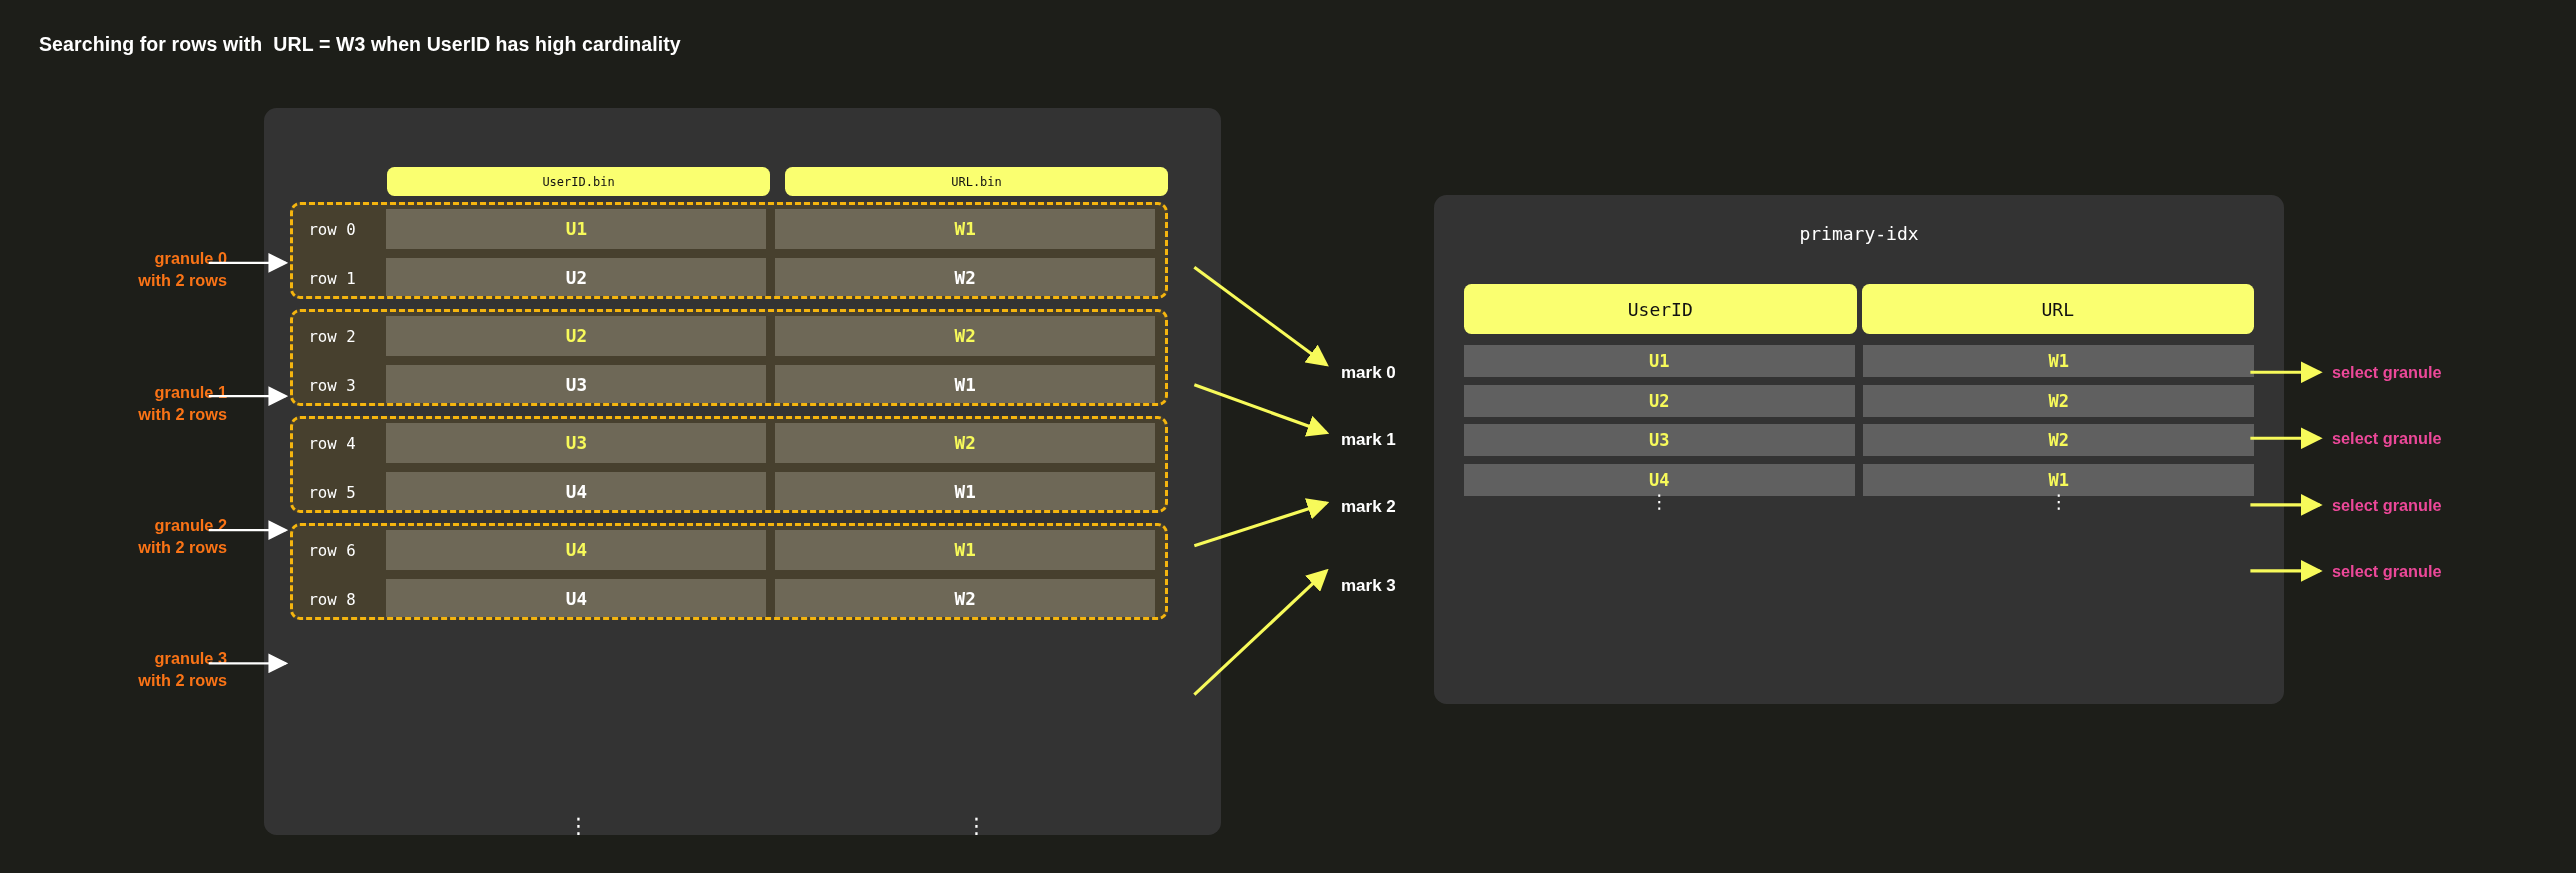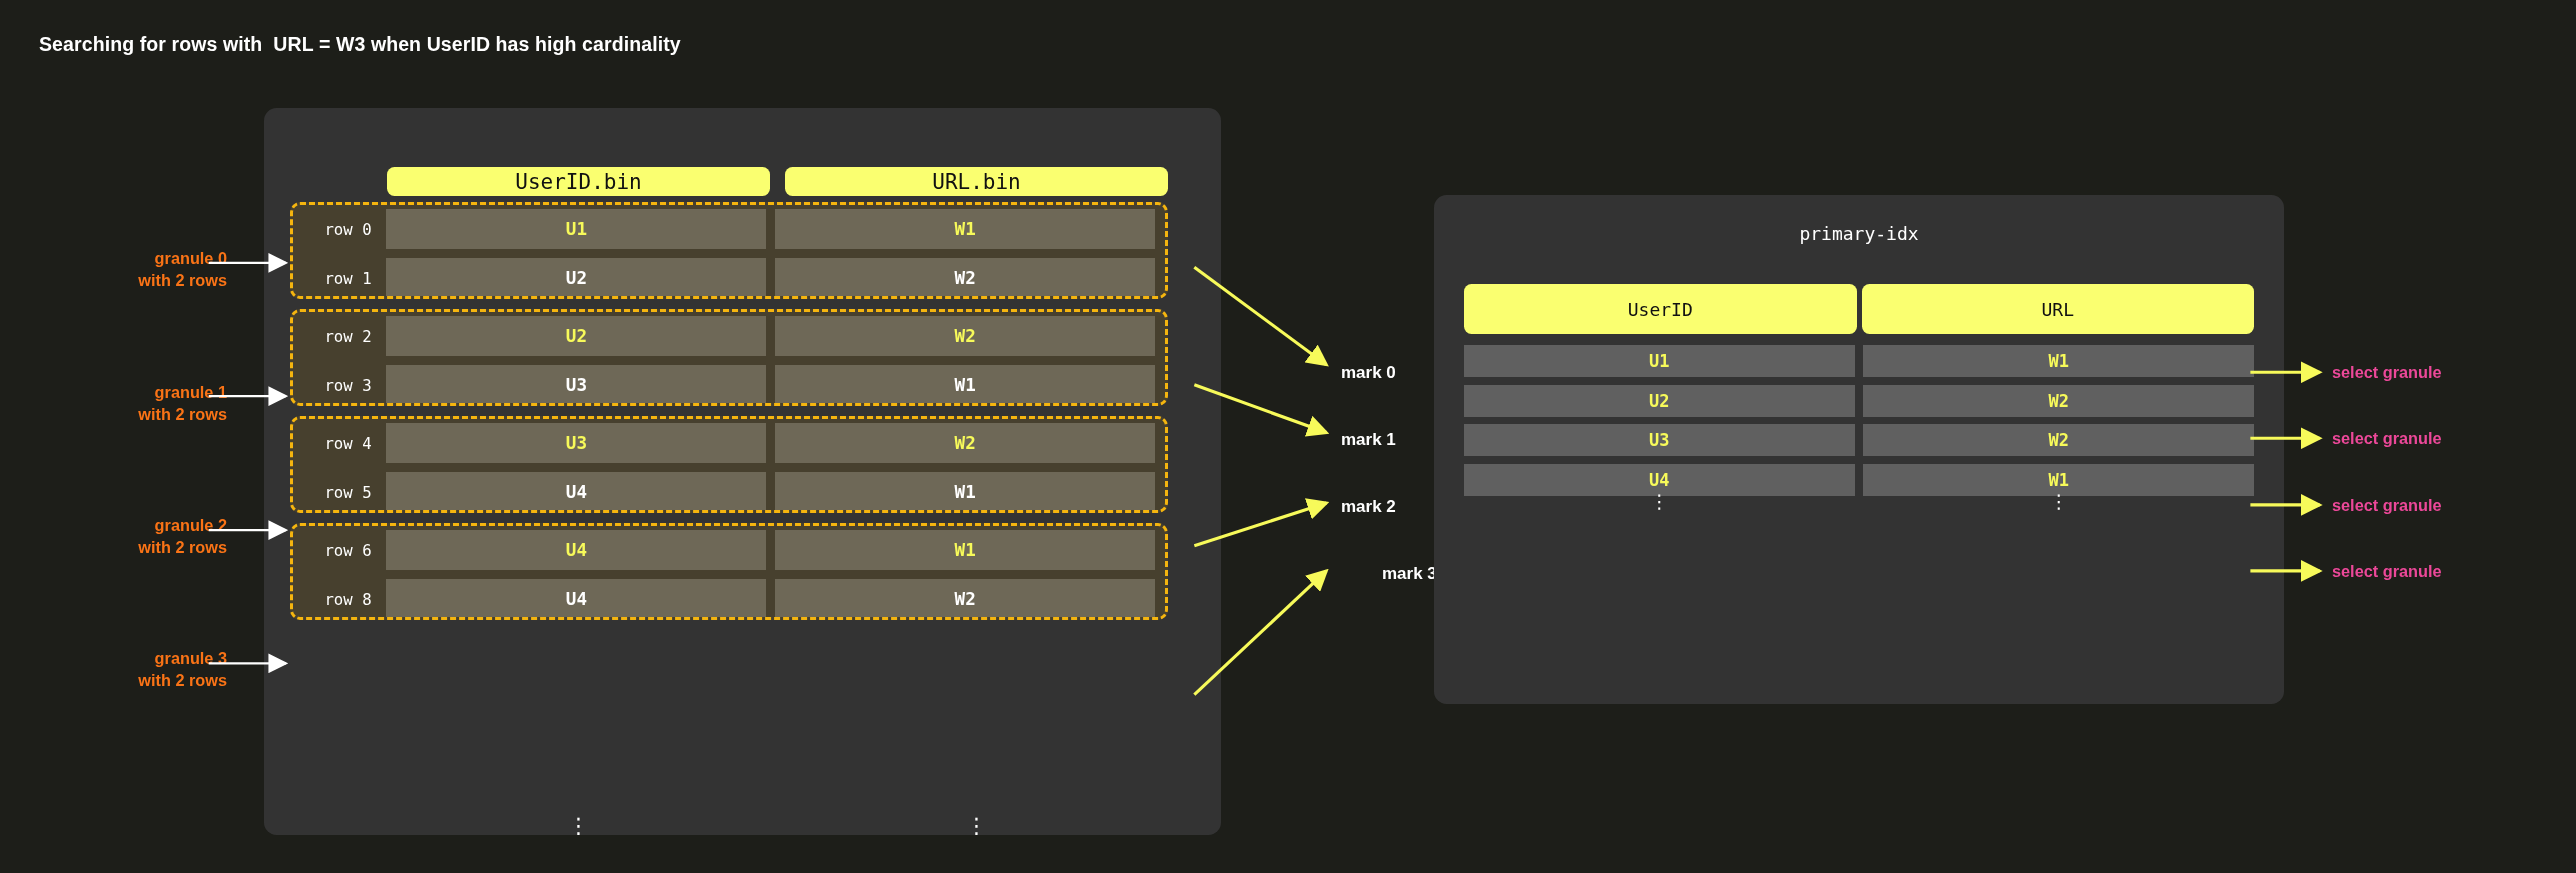--- a/index.html
+++ b/index.html
@@ -44,21 +44,21 @@
     height: 49px;
     display: flex;
     gap: 15px;
   }
   .bin-header {
     flex: 1;
     background: #faff70;
     border-radius: 7.5px;
     color: #111111;
     font-family: "DejaVu Sans Mono", monospace;
-    font-size: 21px;
+    font-size: 12px;
     display: flex;
     align-items: center;
     justify-content: center;
     margin-top: 20px;
   }
 
   #granule-stack {
     position: absolute;
     left: 26.4px;
     top: 94px;
@@ -83,21 +83,21 @@
     margin-top: 9px;
   }
   .data-row:first-child { margin-top: 4.4px; }
 
   .row-label {
     width: 93px;
     flex: 0 0 93px;
     color: #ffffff;
     font-family: "DejaVu Sans Mono", monospace;
     font-size: 15.7px;
-    padding-left: 31px;
+    padding-left: 15px;
   }
 
   .data-cell {
     height: 40px;
     background: #6e6857;
     display: flex;
     align-items: center;
     justify-content: center;
     font-family: "DejaVu Sans Mono", monospace;
     font-size: 17.6px;
@@ -330,21 +330,21 @@
   <span class="ln">with 2 rows</span>
 </div>
 <div class="granule-note" style="left:38px; top:648px;">
   <span class="ln">granule 3</span>
   <span class="ln">with 2 rows</span>
 </div>
 
 <div class="mark-label" style="left:1341px; top:363px;">mark 0</div>
 <div class="mark-label" style="left:1341px; top:430px;">mark 1</div>
 <div class="mark-label" style="left:1341px; top:497px;">mark 2</div>
-<div class="mark-label" style="left:1341px; top:564px;margin-left:41px;">mark 3</div>
+<div class="mark-label" style="left:1341px; top:576px;">mark 3</div>
 
 <div id="idx-panel">
 
   <div id="idx-title">primary-idx</div>
 
   <div id="idx-headers">
     <div class="idx-header">UserID</div>
     <div class="idx-header">URL</div>
   </div>
 

